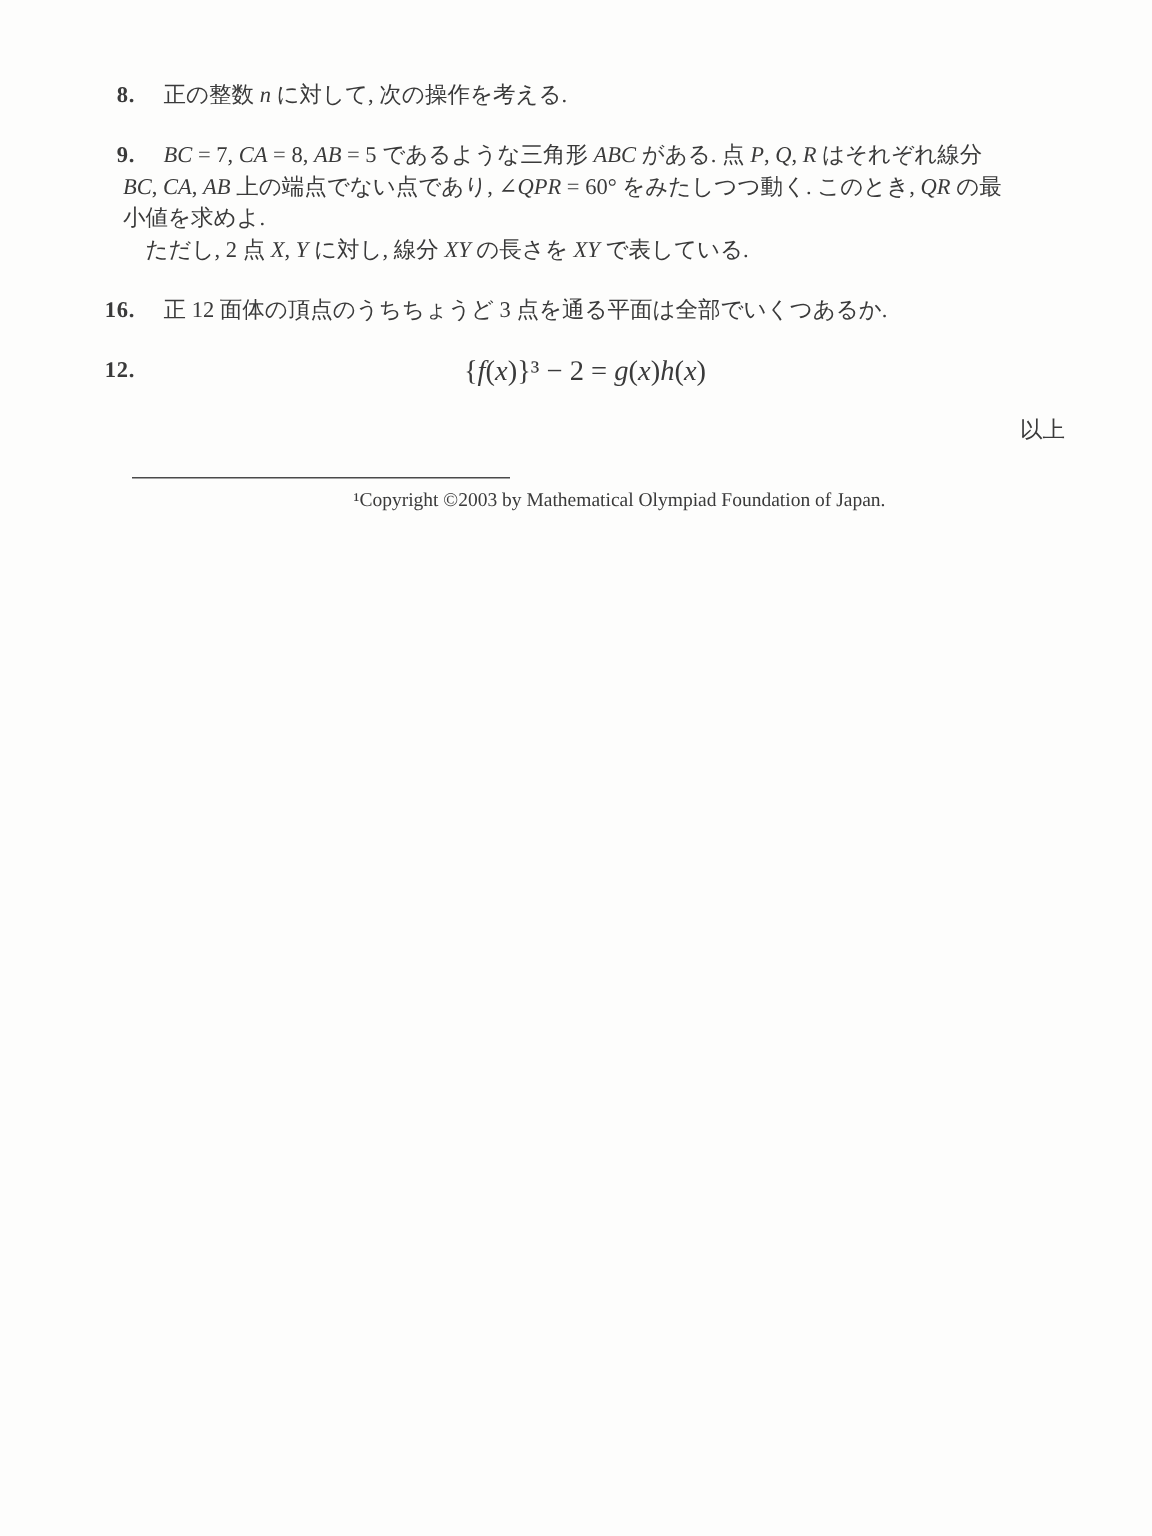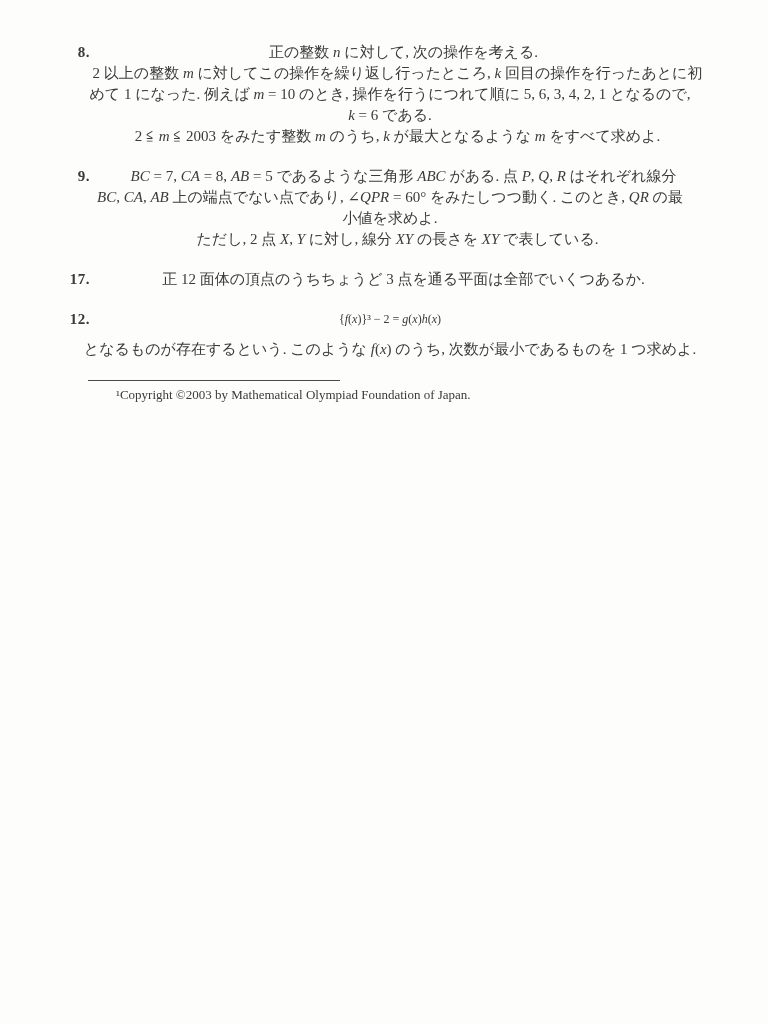--- a/index.html
+++ b/index.html
@@ -31,99 +31,95 @@
   .num {
     position: absolute;
     top: 0;
     left: -30px;
     width: 50px;
     text-align: right;
     font-weight: 700;
     letter-spacing: 0.5px;
   }
   .para {
-    margin: 0;
+    margin: 12px;
     white-space: pre-line;
-    text-align: center;
   }
   .para.first {
     text-indent: 27px;
   }
   .display-line {
     margin: 17px 0 13px 0;
     padding-left: 64px;
     white-space: pre-line;
   }
   .formula {
     margin: 6px 0 9px 0;
     text-align: center;
-    font-size: 12px;
+    font-size: 19px;
   }
   .closing {
     margin: 14px 0 0 0;
     text-align: right;
   }
   .footnote {
     margin-top: 20px;
     margin-left: 18px;
     font-size: 13px;
     line-height: 19px;
   }
   .footnote-rule {
     width: 252px;
     height: 0;
     border: none;
     border-top: 1px solid #4a4a4a;
     margin: 0 0 4px 0;
   }
   .footnote p {
     margin: 0;
+    text-align: center;
   }
   .footnote .fn-en {
     text-indent: 28px;
   }
   i {
     font-style: italic;
   }
 </style>
 </head>
 <body>
 
 <div class="page">
   <main class="content">
 
     <section class="problem">
       <span class="num">8.</span>
       <p class="para first">正の整数 <i>n</i> に対して, 次の操作を考える.</p>
-      <p class="para">　2 以上の整数 <i>m</i> に対してこの操作を繰り返し行ったところ, <i>k</i> 回目の操作を行ったあとに初
-めて 1 になった. 例えば <i>m</i> = 10 のとき, 操作を行うにつれて順に 5, 6, 3, 4, 2, 1 となるので,
-<i>k</i> = 6 である.
-　2 ≦ <i>m</i> ≦ 2003 をみたす整数 <i>m</i> のうち, <i>k</i> が最大となるような <i>m</i> をすべて求めよ.</p>
     </section>
 
     <section class="problem">
       <span class="num">9.</span>
       <p class="para first"><i>BC</i> = 7, <i>CA</i> = 8, <i>AB</i> = 5 であるような三角形 <i>ABC</i> がある. 点 <i>P</i>, <i>Q</i>, <i>R</i> はそれぞれ線分
 <i>BC</i>, <i>CA</i>, <i>AB</i> 上の端点でない点であり, ∠<i>QPR</i> = 60° をみたしつつ動く. このとき, <i>QR</i> の最
 小値を求めよ.
 　ただし, 2 点 <i>X</i>, <i>Y</i> に対し, 線分 <i>XY</i> の長さを <i>XY</i> で表している.</p>
     </section>
 
 
     <section class="problem">
-      <span class="num">17.</span>
+      <span class="num">16.</span>
       <p class="para first">正 12 面体の頂点のうちちょうど 3 点を通る平面は全部でいくつあるか.</p>
     </section>
 
     <section class="problem">
       <span class="num">12.</span>
       <p class="formula">{<i>f</i>(<i>x</i>)}³ − 2 = <i>g</i>(<i>x</i>)<i>h</i>(<i>x</i>)</p>
-      <p class="para">となるものが存在するという. このような <i>f</i>(<i>x</i>) のうち, 次数が最小であるものを 1 つ求めよ.</p>
     </section>
 
+    <p class="closing">以上</p>
 
     <div class="footnote">
       <hr class="footnote-rule">
       <p class="fn-en">¹Copyright ©2003 by Mathematical Olympiad Foundation of Japan.</p>
     </div>
 
   </main>
 </div>
 
 </body></html>

